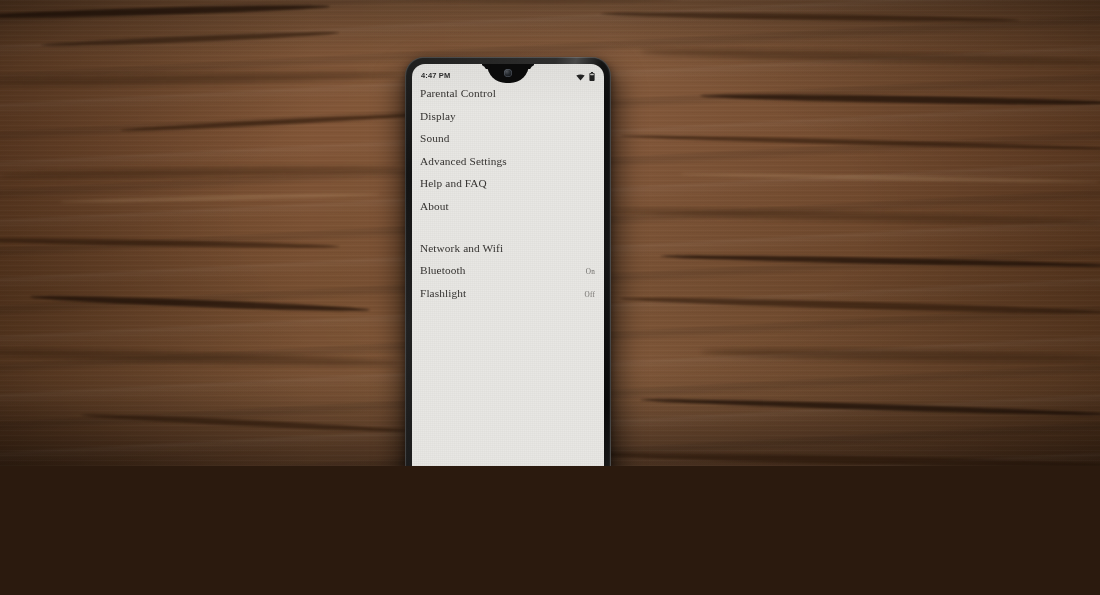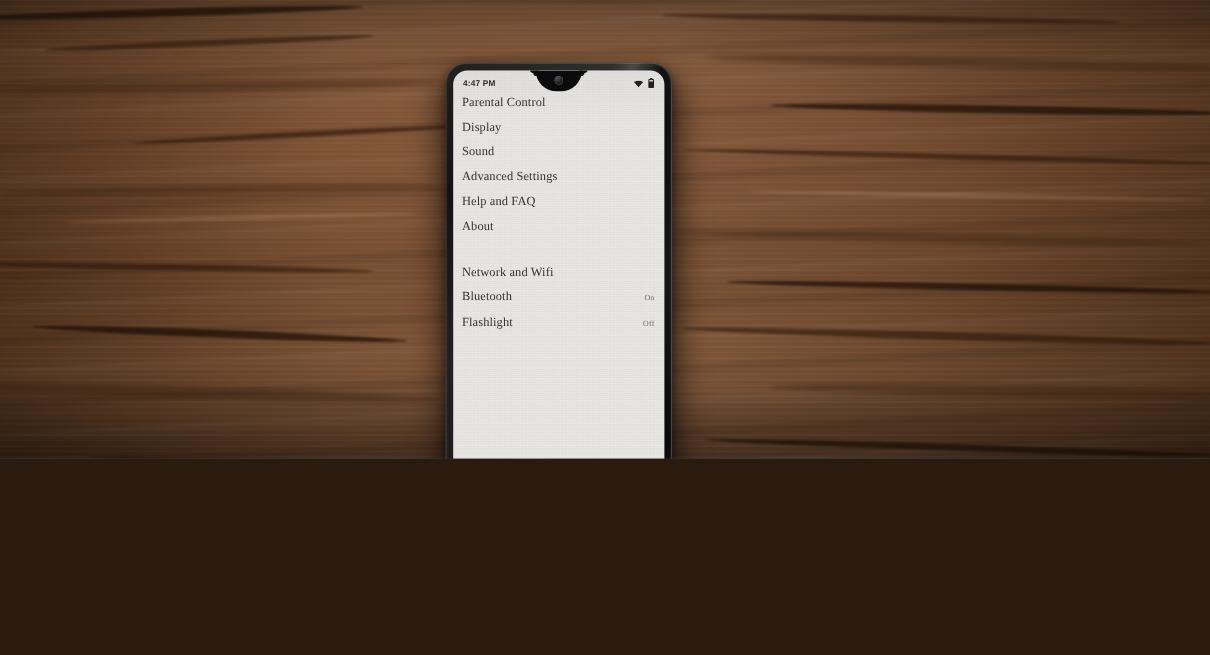--- a/index.html
+++ b/index.html
@@ -7,23 +7,23 @@
     padding: 0;
     background: #2b1a0e;
   }
   body {
     font-family: "Liberation Serif", serif;
   }
 
   .scene {
     position: relative;
     width: 1100px;
-    height: 417px;
+    height: 466px;
     overflow: hidden;
-    background: #0369a1;
+    background: #8b5cf6;
   }
 
   
   .wood-base {
     position: absolute;
     inset: 0;
     background:
       linear-gradient(180deg,
         rgba(0,0,0,0.18) 0%,
         rgba(0,0,0,0.00) 12%,

